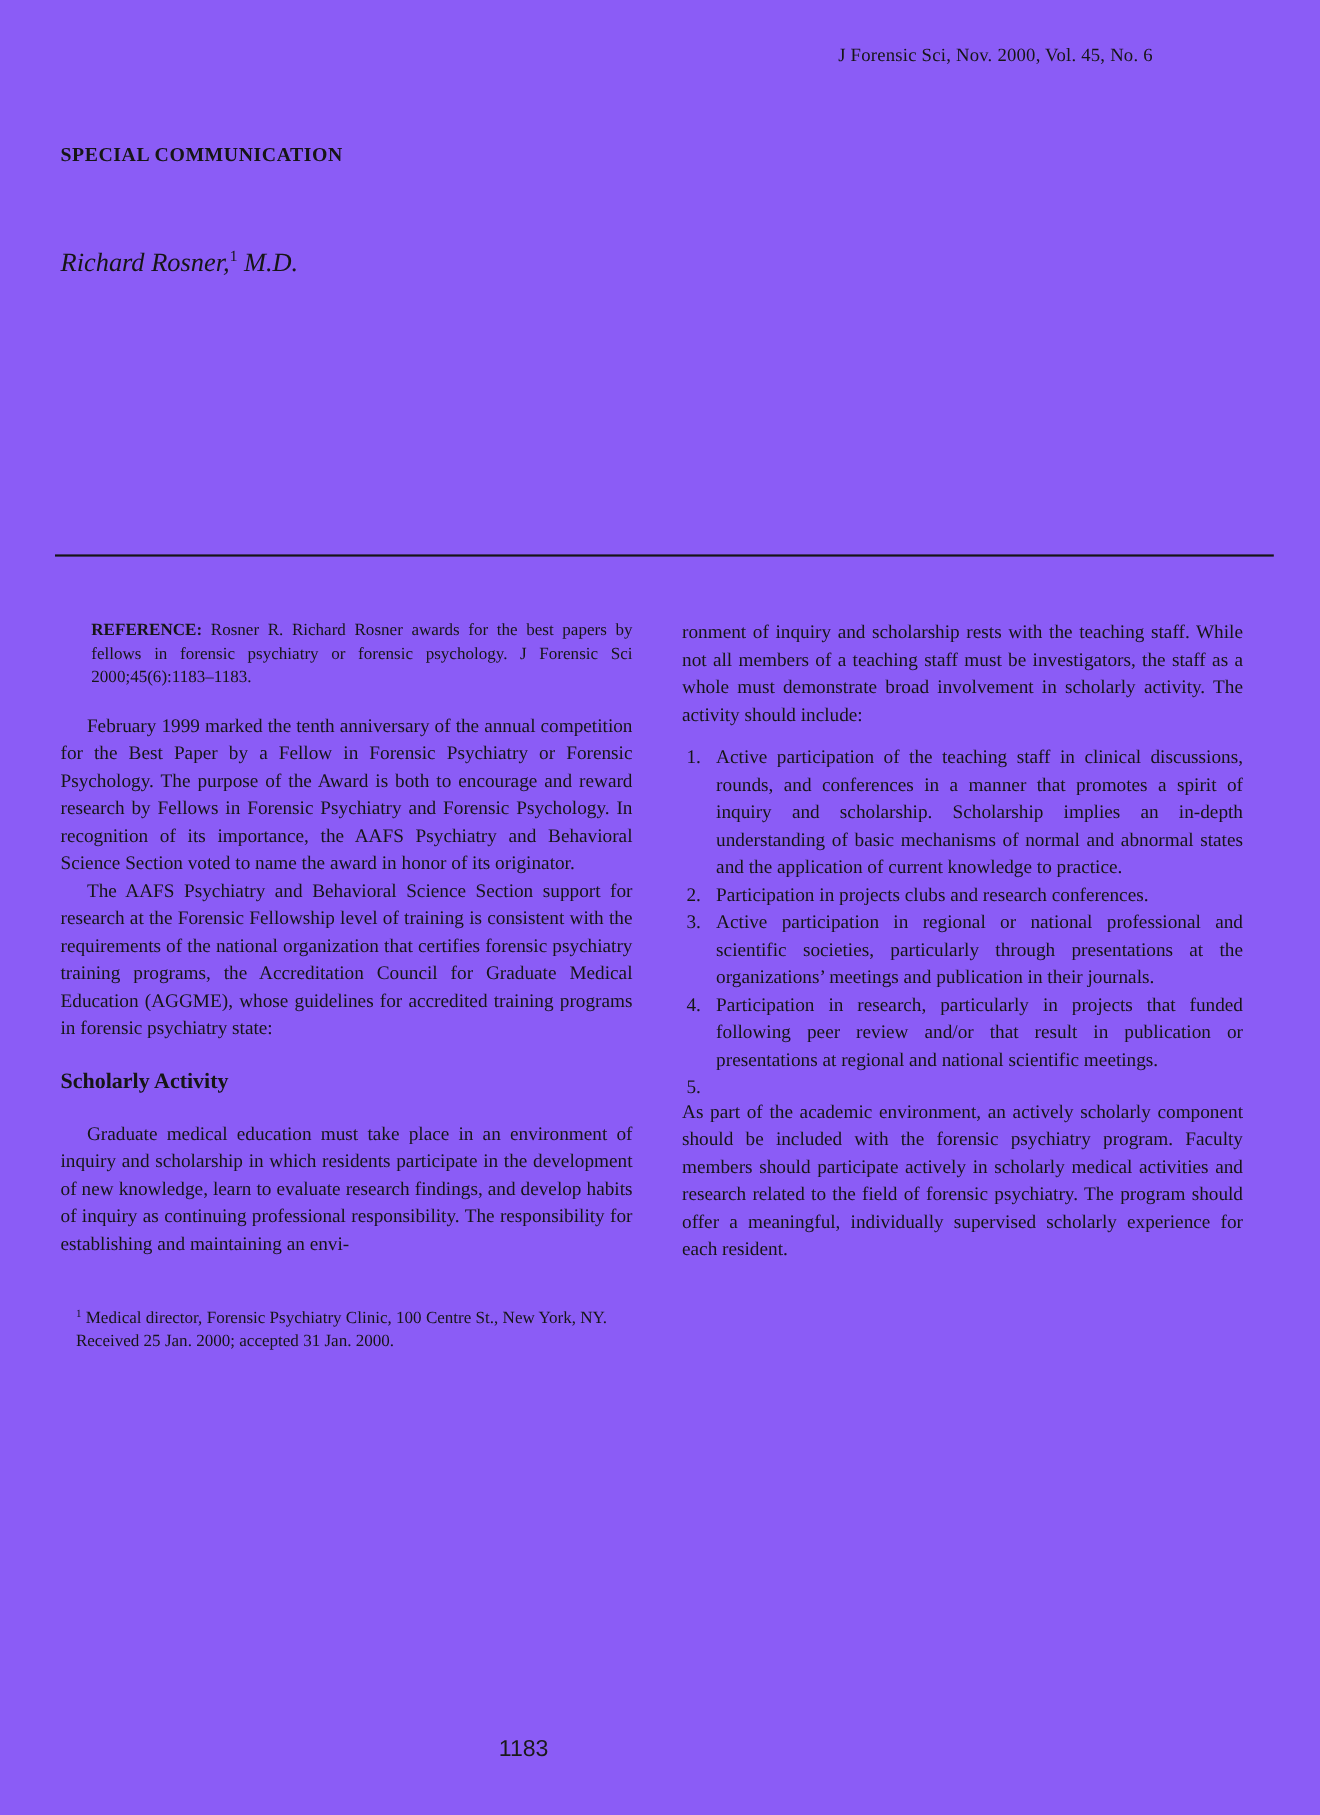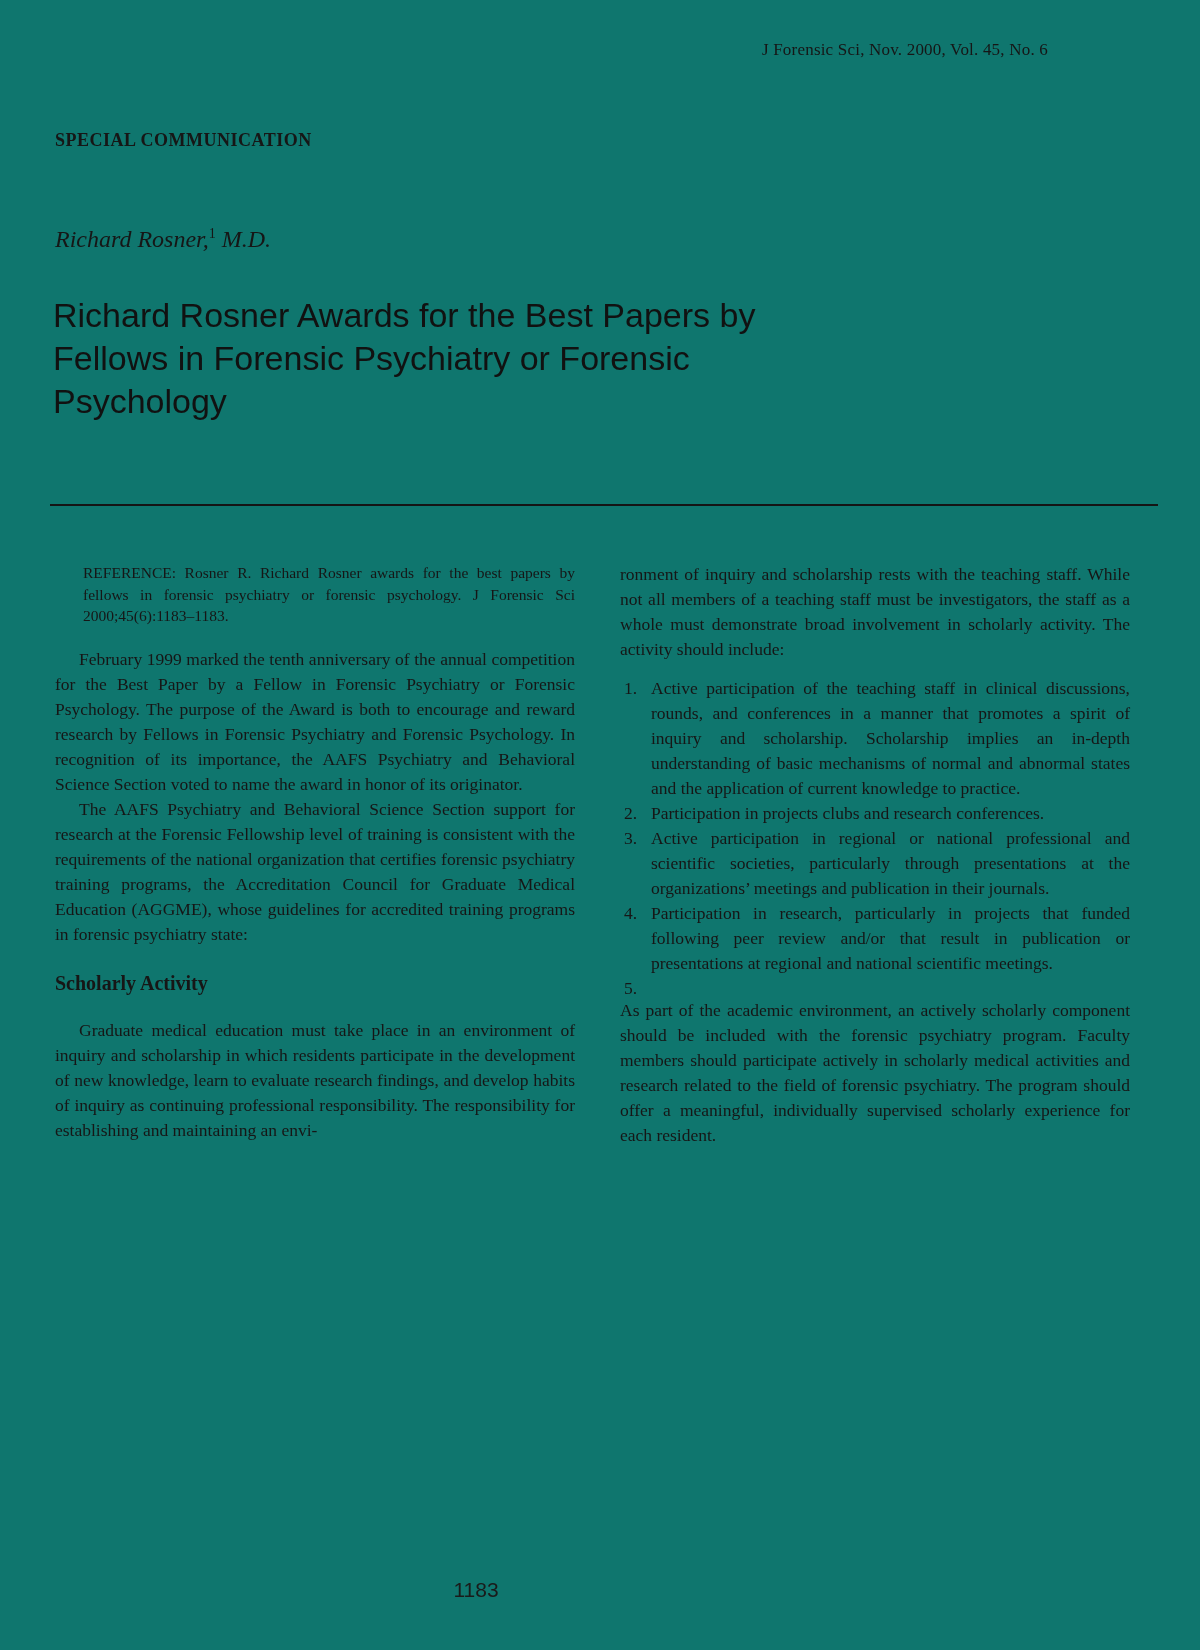--- a/index.html
+++ b/index.html
@@ -4,21 +4,21 @@
 <style>
   html, body { margin: 0; padding: 0; }
   body {
     width: 1200px; height: 1650px;
     background: #ffffff;
     position: relative;
     color: #161616;
     font-family: "Liberation Serif", "DejaVu Serif", serif;
     -webkit-font-smoothing: antialiased;
   }
-  .page { position: absolute; inset: 0; background: #0f766e; }
+  .page { position: absolute; inset: 0; background: #8b5cf6; }
 
   .running-head {
     position: absolute; top: 40px; right: 152px;
     font-size: 17px; letter-spacing: 0.2px;
   }
   .section-label {
     position: absolute; top: 130px; left: 55px;
     font-size: 18px; font-weight: bold; letter-spacing: 0.5px;
   }
   .author-line {
@@ -49,21 +49,21 @@
   .col-left  { left: 55px;  width: 520px; }
   .col-right { left: 620px; width: 510px; }
 
   .col p { margin: 0; }
   p.indent { text-indent: 24px; }
 
   .reference {
     font-size: 15.5px; line-height: 21.5px;
     padding-left: 28px; margin-bottom: 20px !important;
   }
-  .reference b { font-weight: normal; }
+  .reference b { font-weight: bold; }
 
   .subhead {
     font-size: 20px; font-weight: bold; margin: 24px 0 22px;
     text-align: left;
   }
 
   .para-gap-after { margin-bottom: 14px !important; }
 
   .numbered-list { margin: 0 0 22px 0; }
   .li { position: relative; padding-left: 31px; }
@@ -87,21 +87,20 @@
 <body>
 
 <div class="page">
 
   <div class="running-head">J Forensic Sci, Nov. 2000, Vol. 45, No. 6</div>
 
   <div class="section-label">SPECIAL COMMUNICATION</div>
 
   <div class="author-line"><span>Richard Rosner,</span><sup>1</sup><span> M.D.</span></div>
 
-  <h1 class="article-title">Richard Rosner Awards for the Best Papers by Fellows in Forensic Psychiatry or Forensic Psychology</h1>
 
   <div class="title-rule"></div>
 
   <div class="col col-left">
     <p class="reference"><b>REFERENCE:</b><span> Rosner R. Richard Rosner awards for the best papers by fellows in forensic psychiatry or forensic psychology. J Forensic Sci 2000;45(6):1183–1183.</span></p>
     <p class="indent">February 1999 marked the tenth anniversary of the annual competition for the Best Paper by a Fellow in Forensic Psychiatry or Forensic Psychology. The purpose of the Award is both to encourage and reward research by Fellows in Forensic Psychiatry and Forensic Psychology. In recognition of its importance, the AAFS Psychiatry and Behavioral Science Section voted to name the award in honor of its originator.</p>
     <p class="indent">The AAFS Psychiatry and Behavioral Science Section support for research at the Forensic Fellowship level of training is consistent with the requirements of the national organization that certifies forensic psychiatry training programs, the Accreditation Council for Graduate Medical Education (AGGME), whose guidelines for accredited training programs in forensic psychiatry state:</p>
     <h2 class="subhead">Scholarly Activity</h2>
     <p class="indent">Graduate medical education must take place in an environment of inquiry and scholarship in which residents participate in the development of new knowledge, learn to evaluate research findings, and develop habits of inquiry as continuing professional responsibility. The responsibility for establishing and maintaining an envi-</p>
   </div>
@@ -111,16 +110,20 @@
     <div class="numbered-list">
       <div class="li"><span class="num">1.</span><span>Active participation of the teaching staff in clinical discussions, rounds, and conferences in a manner that promotes a spirit of inquiry and scholarship. Scholarship implies an in-depth understanding of basic mechanisms of normal and abnormal states and the application of current knowledge to practice.</span></div>
       <div class="li"><span class="num">2.</span><span>Participation in projects clubs and research conferences.</span></div>
       <div class="li"><span class="num">3.</span><span>Active participation in regional or national professional and scientific societies, particularly through presentations at the organizations’ meetings and publication in their journals.</span></div>
       <div class="li"><span class="num">4.</span><span>Participation in research, particularly in projects that funded following peer review and/or that result in publication or presentations at regional and national scientific meetings.</span></div>
       <div class="li"><span class="num">5.</span></div>
     </div>
     <p>As part of the academic environment, an actively scholarly component should be included with the forensic psychiatry program. Faculty members should participate actively in scholarly medical activities and research related to the field of forensic psychiatry. The program should offer a meaningful, individually supervised scholarly experience for each resident.</p>
   </div>
 
+  <div class="footnote">
+    <p><sup>1</sup><span> Medical director, Forensic Psychiatry Clinic, 100 Centre St., New York, NY.</span></p>
+    <p>Received 25 Jan. 2000; accepted 31 Jan. 2000.</p>
+  </div>
 
   <div class="folio">1183</div>
 
 </div>
 
 </body></html>

